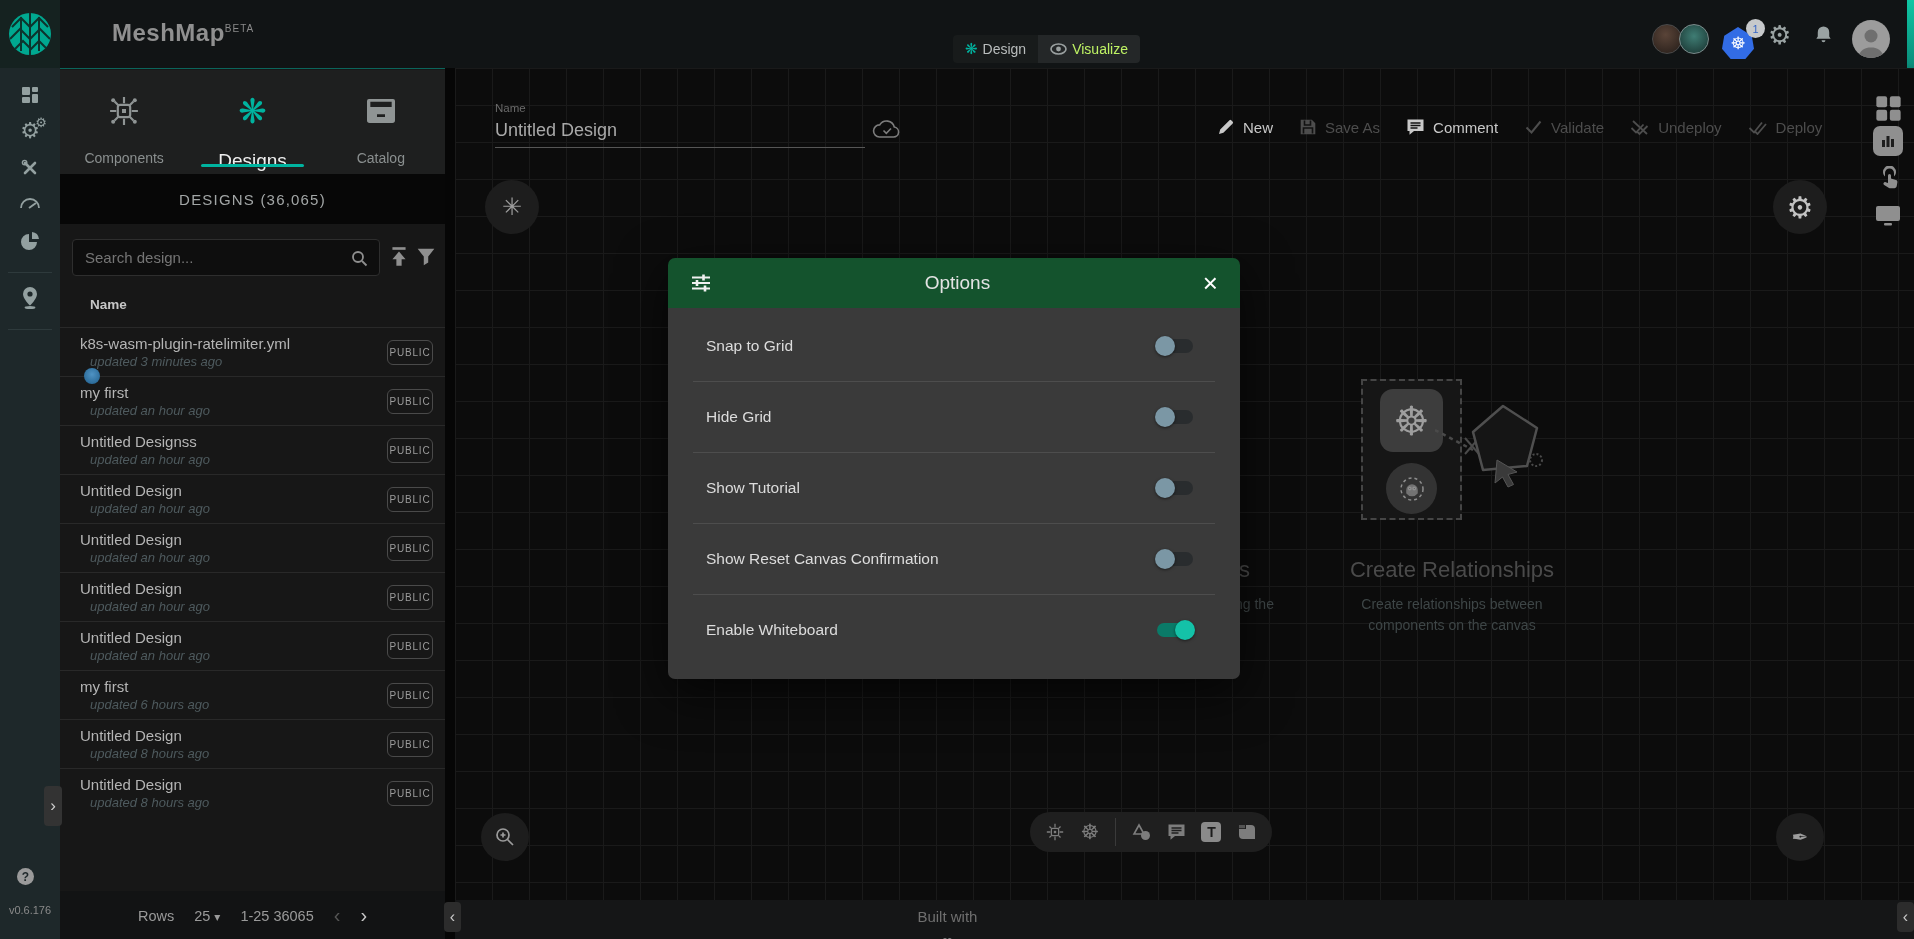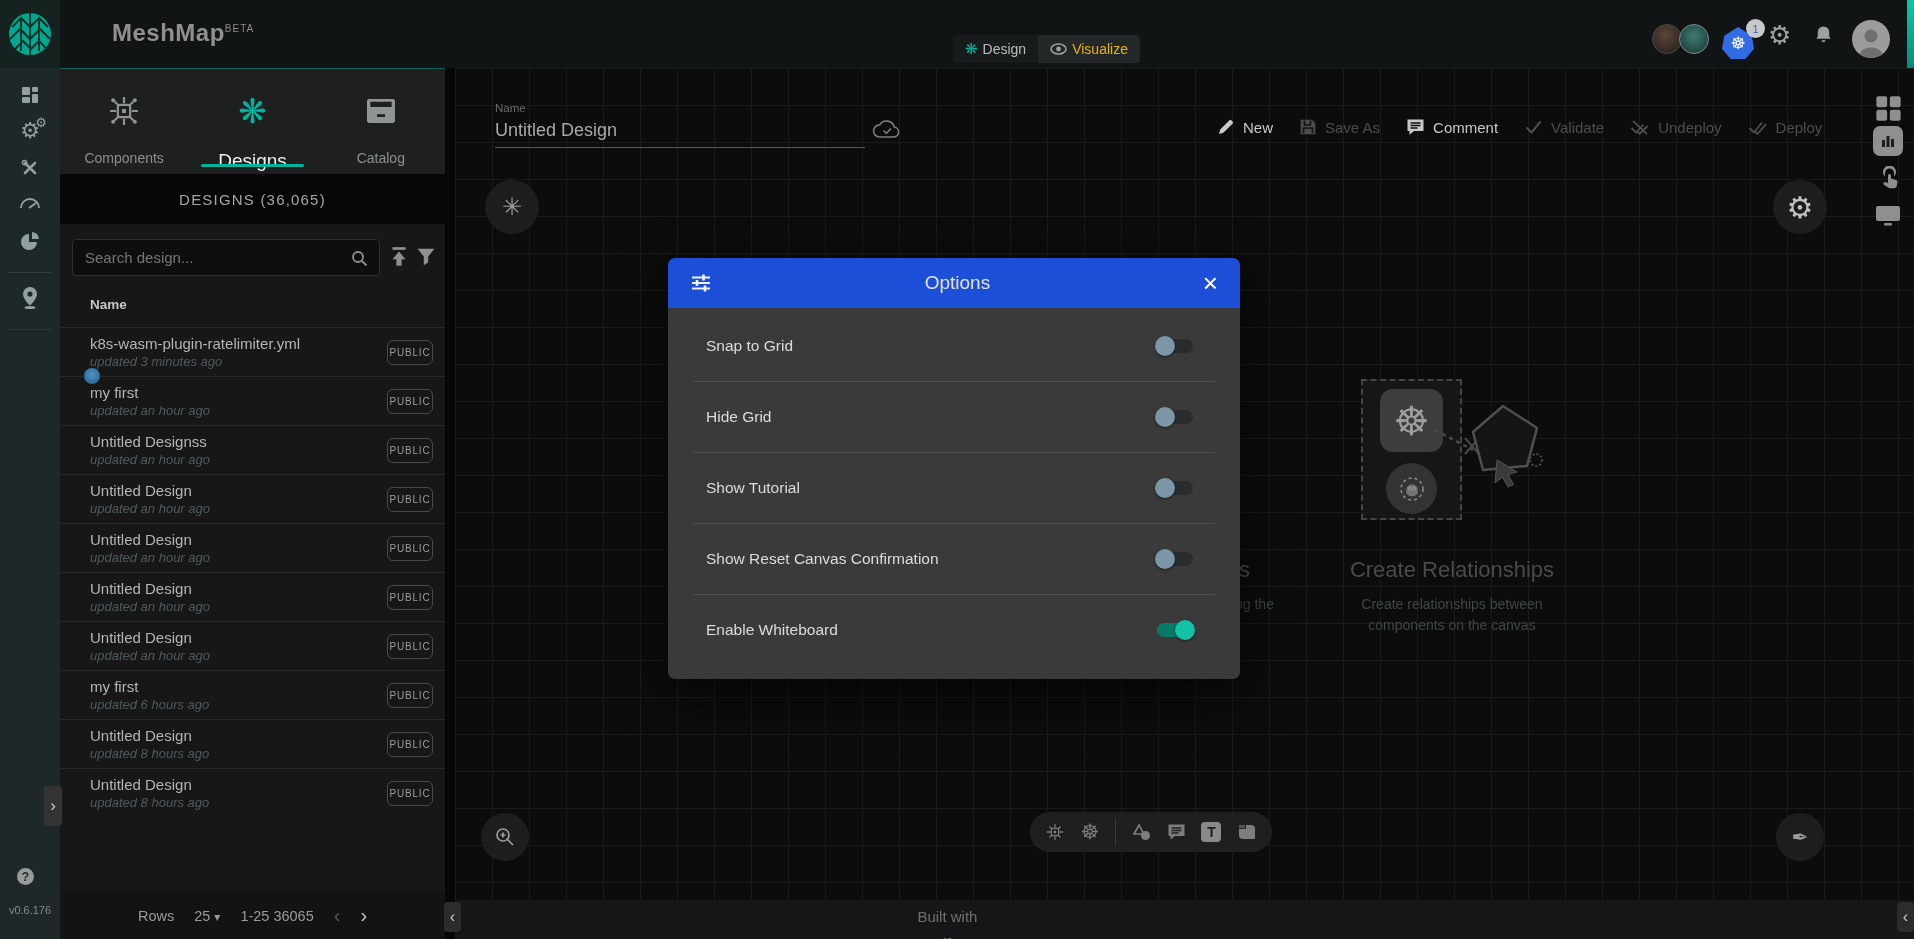--- a/index.html
+++ b/index.html
@@ -14,21 +14,21 @@
   .rail-div { position:absolute; left:8px; width:44px; border-top:1px solid #2e3a3c; }
   .rail-expand { position:absolute; left:44px; top:786px; width:18px; height:40px; background:#333; border-radius:4px; color:#cfcfcf; font-size:17px; display:flex; align-items:center; justify-content:center; z-index:6; }
   .rail-help { position:absolute; left:17px; top:868px; width:17px; height:17px; border-radius:50%; background:#9a9a9a; color:#20292b; font-size:12px; font-weight:bold; display:flex; align-items:center; justify-content:center; }
   .rail-version { position:absolute; left:0; top:904px; width:60px; text-align:center; color:#8a8a8a; font-size:11px; }
 
   
   .header { position:absolute; left:60px; top:0; width:1854px; height:68px; background:#111415; }
   .brand { position:absolute; left:52px; top:19px; color:#909090; font-size:24px; font-weight:bold; letter-spacing:.5px; }
   .brand sup { font-size:10px; font-weight:normal; color:#8a8a8a; letter-spacing:1px; }
   .segmented { position:absolute; left:893px; top:35px; height:28px; display:flex; border-radius:4px; overflow:hidden; }
-  .seg-btn { display:flex; align-items:center; gap:5px; padding:0 12px; font-size:14px; color:#eab308; background:#242728; cursor:pointer; }
+  .seg-btn { display:flex; align-items:center; gap:5px; padding:0 12px; font-size:14px; color:#bef264; background:#242728; cursor:pointer; }
   .seg-btn.active { background:#181b1b; color:#b9bdbd; }
   .teal-strip { position:absolute; right:0; top:0; width:7px; height:115px; background:linear-gradient(180deg,#0fc7a4 0%,#0a8f7c 55%, rgba(10,90,78,0) 100%); }
 
   .hdr-avatar { position:absolute; top:24px; width:30px; height:30px; border-radius:50%; }
   .k8s-chip { position:absolute; left:1662px; top:27px; width:32px; height:32px; background:#326CE5; color:#fff; font-size:17px; display:flex; align-items:center; justify-content:center; clip-path:polygon(50% 0%,93% 27%,100% 68%,73% 100%,27% 100%,0% 68%,7% 27%); }
   .k8s-badge { position:absolute; left:1686px; top:19px; width:19px; height:19px; border-radius:50%; background:#c7c9cb; color:#3767c8; font-size:11px; display:flex; align-items:center; justify-content:center; }
   .hdr-glyph { position:absolute; color:#9aa3a3; }
   .big-avatar { position:absolute; left:1792px; top:20px; width:38px; height:38px; border-radius:50%; background:#9c9c9c; display:flex; align-items:flex-end; justify-content:center; overflow:hidden; }
 
   
@@ -41,21 +41,21 @@
   .tab.active .underline { position:absolute; bottom:7px; left:10%; width:80%; height:3px; background:#00B39F; border-radius:2px; }
   .wa-box { width:32px; height:32px; background:#8f9494; border-radius:5px; color:#1d1d1d; font-weight:bold; font-size:13px; display:flex; align-items:center; justify-content:center; }
   .sec-title { position:absolute; left:0; top:105px; width:385px; height:50px; background:#070707; color:#a2a6a6; font-size:15px; letter-spacing:1.2px; display:flex; align-items:center; justify-content:center; }
   .search-box { position:absolute; left:12px; top:170px; width:308px; height:37px; background:#0e0e0e; border:1px solid #2e2e2e; border-radius:4px; }
   .search-box input { width:100%; height:100%; background:transparent; border:none; outline:none; color:#8a8a8a; font-size:15px; padding:0 36px 0 12px; font-family:inherit; }
   .search-mag { position:absolute; right:10px; top:9px; color:#8f8f8f; }
   .panel-tool { position:absolute; color:#8f8f8f; }
   .col-head { position:absolute; left:30px; top:228px; color:#c6c6c6; font-size:13.5px; font-weight:bold; }
   .rows { position:absolute; left:0; top:258px; width:385px; }
   .drow { position:relative; height:49px; border-top:1px solid #292929; padding-left:30px; cursor:pointer; }
-  .drow .dname { position:absolute; left:30px; top:7px; color:#b5b5b5; font-size:15px; white-space:nowrap; }
+  .drow .dname { position:absolute; left:20px; top:7px; color:#b5b5b5; font-size:15px; white-space:nowrap; }
   .drow .dsub { position:absolute; left:30px; top:26px; color:#4e5a5e; font-size:13px; font-style:italic; white-space:nowrap; }
   .drow .dbadge { position:absolute; right:12px; top:12px; width:46px; height:25px; border:1px solid #4a4a4a; border-radius:6px; color:#9c9c9c; font-size:10px; letter-spacing:.8px; display:flex; align-items:center; justify-content:center; }
   .drow .row-avatar { position:absolute; left:24px; bottom:-8px; width:16px; height:16px; border-radius:50%; background:radial-gradient(circle at 50% 40%, #4f93c4, #1f5d8a); z-index:2; }
   .pagination { position:absolute; left:0; top:822px; width:385px; height:49px; background:#121314; display:flex; align-items:center; justify-content:center; gap:20px; color:#9a9a9a; font-size:14.5px; }
   .pg-chev { font-size:20px; cursor:pointer; }
 
   
   .canvas { position:absolute; left:455px; top:68px; width:1459px; height:832px; background-color:#0c0c0c;
     background-image:linear-gradient(#1a1a1a 1px, transparent 1px), linear-gradient(90deg,#1a1a1a 1px, transparent 1px);
     background-size:37px 37px; }
@@ -77,21 +77,21 @@
   .ob-box { position:absolute; left:906px; top:311px; width:101px; height:141px; border:2px dashed #454545; background:#161616; }
   .ob-k8s { position:absolute; left:17px; top:8px; width:63px; height:63px; background:#3d3d3d; border-radius:13px; color:#9e9e9e; font-size:40px; display:flex; align-items:center; justify-content:center; }
   .ob-circle { position:absolute; left:23px; top:82px; width:51px; height:51px; background:#333; border-radius:50%; display:flex; align-items:center; justify-content:center; color:#8f8f8f; }
   .ob-title { position:absolute; left:887px; top:489px; width:220px; text-align:center; color:#4a4a4a; font-size:22px; }
   .ob-desc { position:absolute; left:887px; width:220px; text-align:center; color:#3e4647; font-size:14px; }
   .frag-title { position:absolute; left:778px; top:489px; color:#4a4a4a; font-size:22px; }
   .frag-desc { position:absolute; left:780px; top:528px; color:#3e4647; font-size:14px; }
 
   
   .modal { position:absolute; left:668px; top:258px; width:572px; height:421px; border-radius:7px; box-shadow:0 14px 50px rgba(0,0,0,.65); z-index:40; }
-  .modal-head { height:50px; background:#1d4ed8; border-radius:7px 7px 0 0; display:flex; align-items:center; padding:0 22px; }
+  .modal-head { height:50px; background:#14532d; border-radius:7px 7px 0 0; display:flex; align-items:center; padding:0 22px; }
   .modal-title { flex:1; text-align:center; color:#e3e3e3; font-size:19px; }
   .modal-close { color:#fff; font-size:26px; line-height:1; cursor:pointer; }
   .modal-body { height:371px; background:#3a3a3a; border-radius:0 0 7px 7px; padding-top:2px; }
   .opt-row { position:relative; height:71px; margin:0 25px; display:flex; align-items:center; }
   .opt-row + .opt-row { border-top:1px solid #4d4d4d; }
   .opt-label { padding-left:13px; color:#dcdcdc; font-size:15.5px; }
   .switch { position:absolute; right:22px; width:36px; height:14px; border-radius:7px; background:#292c2e; cursor:pointer; }
   .switch .knob { position:absolute; left:-2px; top:-3px; width:20px; height:20px; border-radius:50%; background:#7b97a5; box-shadow:0 1px 3px rgba(0,0,0,.5); }
   .switch.on { background:#0a7a68; }
   .switch.on .knob { left:auto; right:-2px; background:#14c2a8; }

